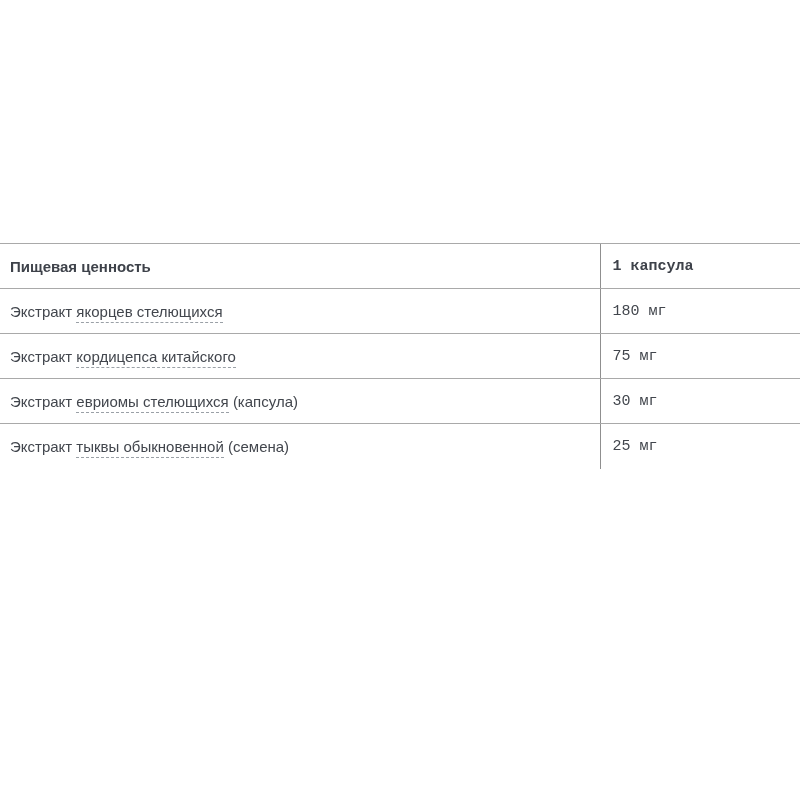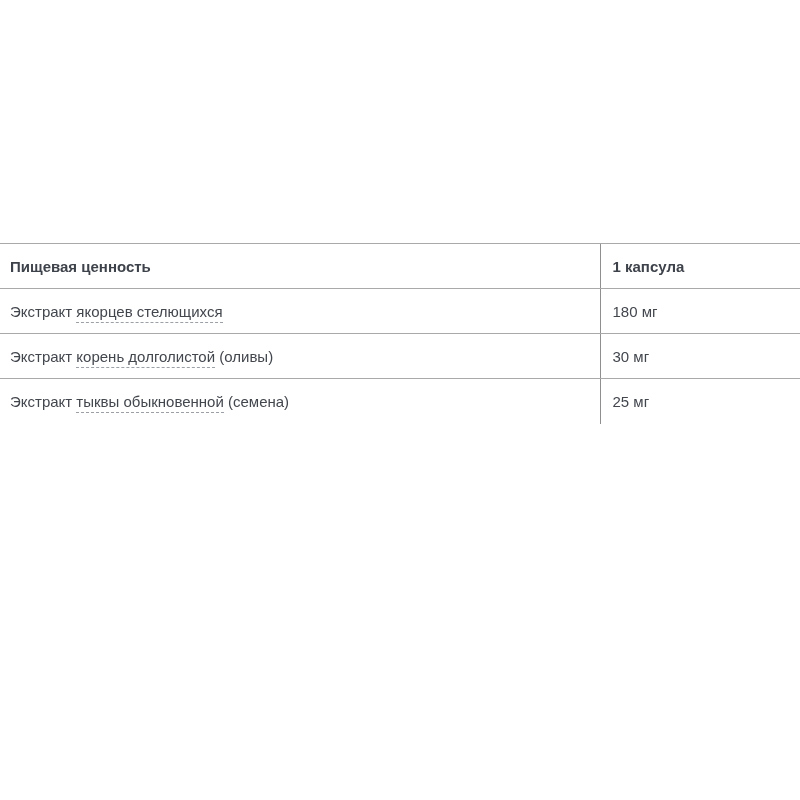--- a/index.html
+++ b/index.html
@@ -36,21 +36,21 @@
     font-weight: normal;
     padding: 0;
     white-space: nowrap;
     overflow: hidden;
   }
   
   tr.head th { border-top: 1px solid #a9a9a9; }
   
   tr.bordered th, tr.bordered td { border-bottom: 1px solid #a9a9a9; }
   
-  .val-cell { border-left: 1px solid #8f8f8f; }
+  .val-cell { border-left: 1px solid #8f8f8f; font-family: Liberation Mono, monospace; }
   .name-cell { padding-left: 10px; }
   .val-cell  { padding-left: 12px; }
   tr.head th { font-weight: bold; color: #3e424a; }
   .term {
     border-bottom: 1px dashed #9aa0a6;
     padding-bottom: 2px;
     margin-top: 25px;
   }
 </style>
 </head>
@@ -67,23 +67,27 @@
         <tr class="head bordered">
       <th class="name-cell">Пищевая ценность</th>
       <th class="val-cell">1 капсула</th>
     </tr>
 
     <tr class="bordered">
       <td class="name-cell"><span>Экстракт</span> <span class="term">якорцев стелющихся</span> <span></span></td>
       <td class="val-cell"><span>180 мг</span></td>
     </tr>
 
+    <tr class="bordered">
+      <td class="name-cell"><span>Экстракт</span> <span class="term">кордицепса китайского</span> <span></span></td>
+      <td class="val-cell"><span>75 мг</span></td>
+    </tr>
 
     <tr class="bordered">
-      <td class="name-cell"><span>Экстракт</span> <span class="term">корень долголистой</span> <span>(оливы)</span></td>
+      <td class="name-cell"><span>Экстракт</span> <span class="term">евриомы стелющихся</span> <span>(капсула)</span></td>
       <td class="val-cell"><span>30 мг</span></td>
     </tr>
 
 
 
     <tr>
       <td class="name-cell"><span>Экстракт</span> <span class="term">тыквы обыкновенной</span> <span>(семена)</span></td>
       <td class="val-cell"><span>25 мг</span></td>
     </tr>
   </tbody>

